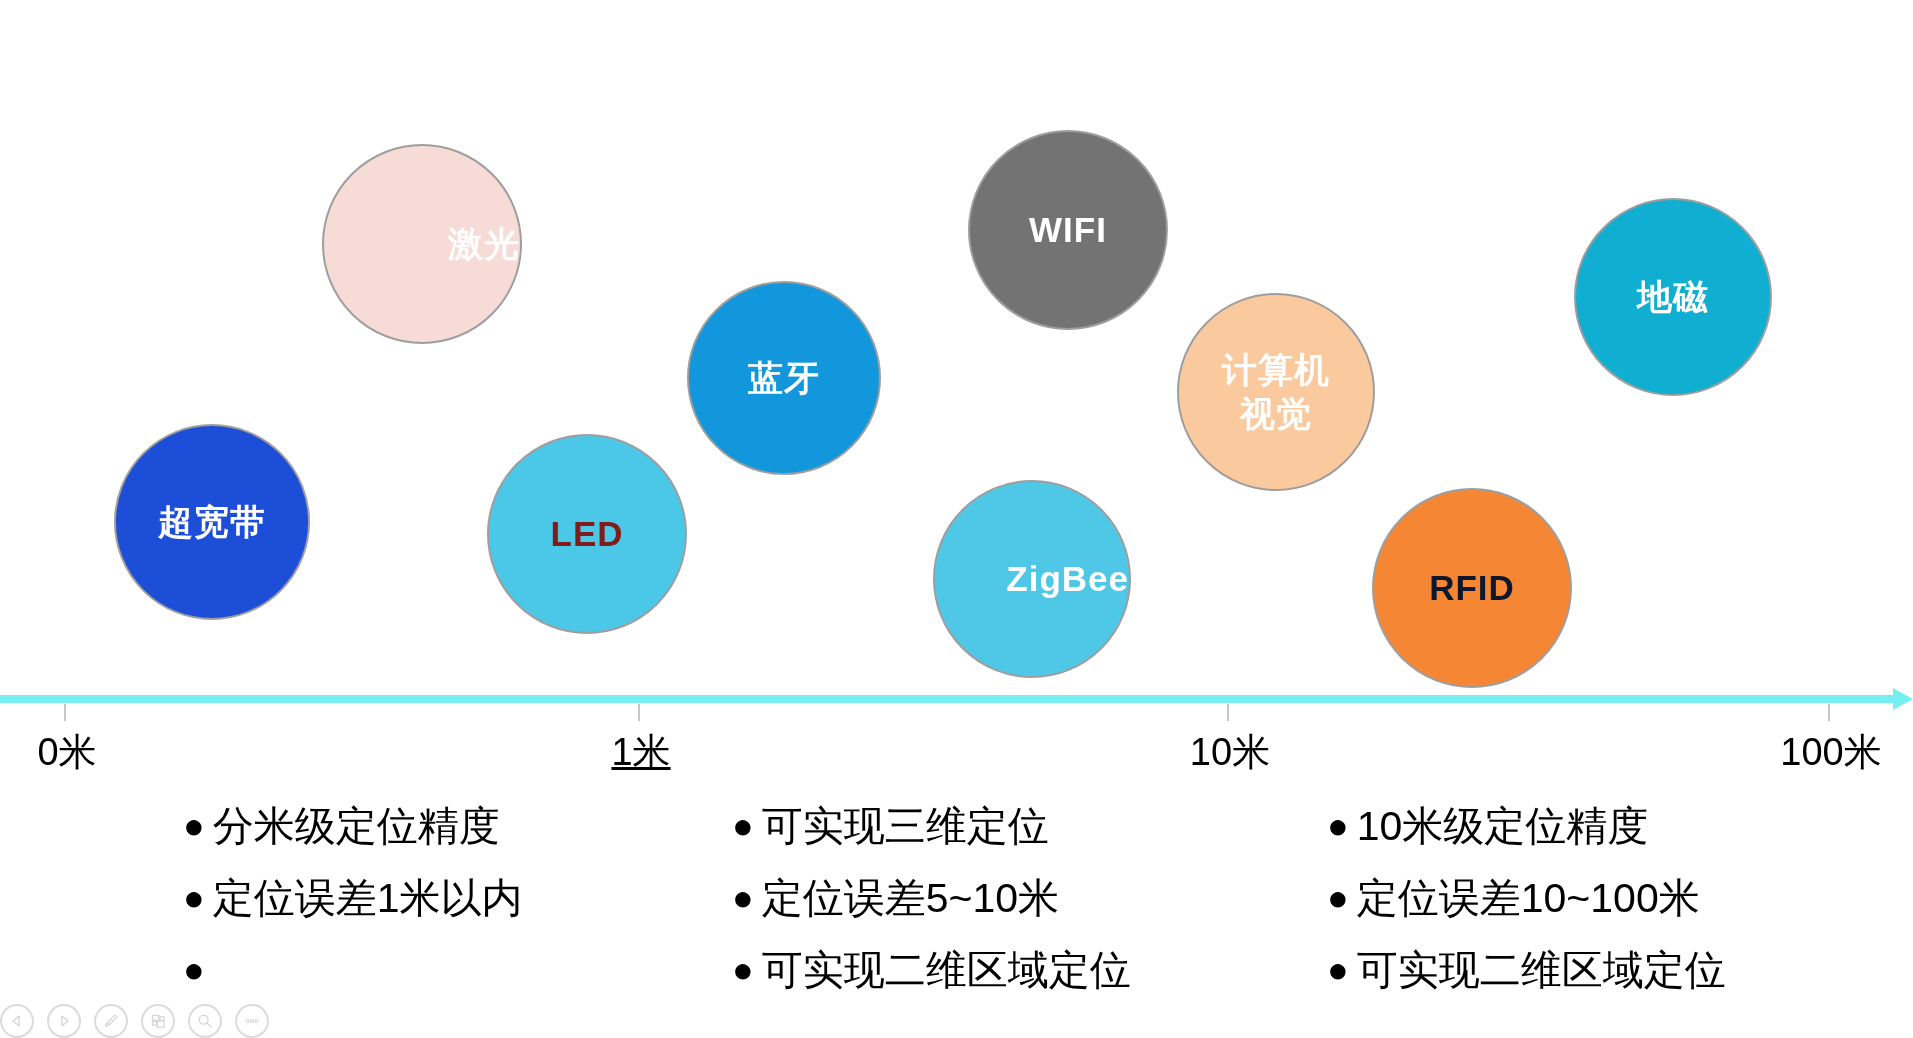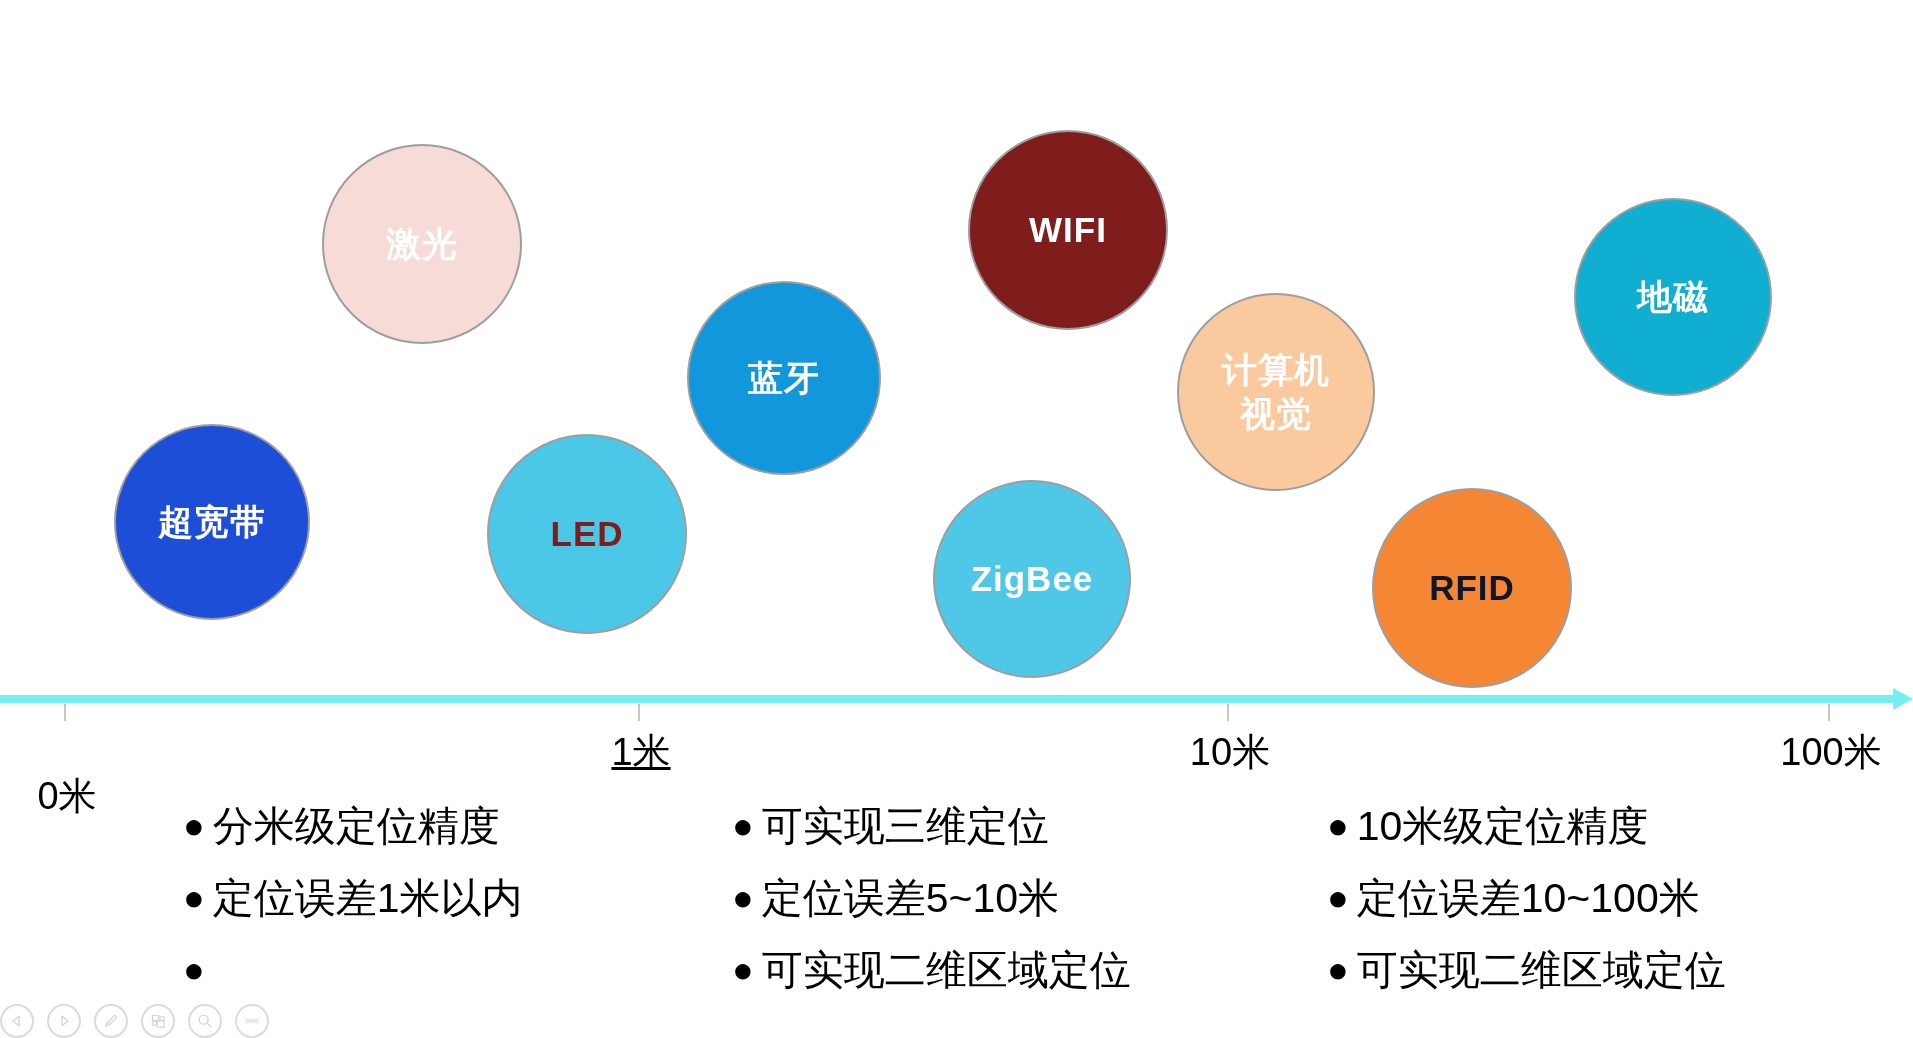--- a/index.html
+++ b/index.html
@@ -98,37 +98,37 @@
     cursor: pointer;
   }
   .tool-btn svg { display: block; }
 </style>
 </head>
 <body>
 
 <div class="stage">
 
   <div id="bubble-layer">
-      <div class="bubble" style="left: 322px; top: 144px; width: 200px; height: 200px; background: rgb(247, 219, 215); border-color: rgb(158, 158, 158); color: rgb(255, 255, 255);"><span>激光</span></div>
+      <div class="bubble" style="left: 322px; top: 144px; width: 200px; height: 200px; background: rgb(247, 219, 215); border-color: rgb(158, 158, 158); color: rgb(255, 255, 255); justify-content: flex-end;"><span>激光</span></div>
       <div class="bubble" style="left: 114px; top: 424px; width: 196px; height: 196px; background: #1d4ed8; border-color: rgb(158, 158, 158); color: rgb(255, 255, 255);"><span>超宽带</span></div>
       <div class="bubble" style="left: 487px; top: 434px; width: 200px; height: 200px; background: rgb(75, 199, 232); border-color: rgb(158, 158, 158); color: #7f1d1d;"><span>LED</span></div>
       <div class="bubble" style="left: 687px; top: 281px; width: 194px; height: 194px; background: rgb(18, 150, 220); border-color: rgb(158, 158, 158); color: rgb(255, 255, 255);"><span>蓝牙</span></div>
-      <div class="bubble" style="left: 968px; top: 130px; width: 200px; height: 200px; background: #7f1d1d; border-color: rgb(158, 158, 158); color: rgb(255, 255, 255); justify-content: center;"><span>WIFI</span></div>
-      <div class="bubble" style="left: 933px; top: 480px; width: 198px; height: 198px; background: rgb(79, 200, 232); border-color: rgb(158, 158, 158); color: rgb(255, 255, 255);"><span>ZigBee</span></div>
+      <div class="bubble" style="left: 968px; top: 130px; width: 200px; height: 200px; background: #737373; border-color: rgb(158, 158, 158); color: rgb(255, 255, 255); justify-content: center;"><span>WIFI</span></div>
+      <div class="bubble" style="left: 933px; top: 480px; width: 198px; height: 198px; background: rgb(79, 200, 232); border-color: rgb(158, 158, 158); color: rgb(255, 255, 255); justify-content: flex-end;"><span>ZigBee</span></div>
       <div class="bubble" style="left: 1177px; top: 293px; width: 198px; height: 198px; background: rgb(250, 202, 158); border-color: rgb(158, 158, 158); color: rgb(255, 255, 255);"><span>计算机
 视觉</span></div>
       <div class="bubble" style="left: 1372px; top: 488px; width: 200px; height: 200px; background: rgb(245, 134, 52); border-color: rgb(158, 158, 158); color: #0f172a;"><span>RFID</span></div>
       <div class="bubble" style="left: 1574px; top: 198px; width: 198px; height: 198px; background: rgb(16, 175, 210); border-color: rgb(158, 158, 158); color: rgb(255, 255, 255);"><span>地磁</span></div>
     </div>
 
   <div class="axis-line"></div>
   <div class="axis-arrow"></div>
   <div id="axis-layer">
       <div class="axis-tick" style="left: 64px; background: rgb(198, 198, 198);"></div>
-      <div class="axis-tick-label" style="left: 67px; margin-top: 44px;">0米</div>
+      <div class="axis-tick-label" style="left: 67px;">0米</div>
       <div class="axis-tick" style="left: 638px; background: rgb(198, 198, 198);"></div>
       <div class="axis-tick-label" style="left: 641px; text-decoration: underline;">1米</div>
       <div class="axis-tick" style="left: 1227px; background: rgb(198, 198, 198);"></div>
       <div class="axis-tick-label" style="left: 1230px; text-align: right;">10米</div>
       <div class="axis-tick" style="left: 1828px; background: rgb(198, 198, 198);"></div>
       <div class="axis-tick-label" style="left: 1831px;">100米</div>
     </div>
 
   <div id="legend-layer">
       <div class="legend-col" style="left: 183px;">

